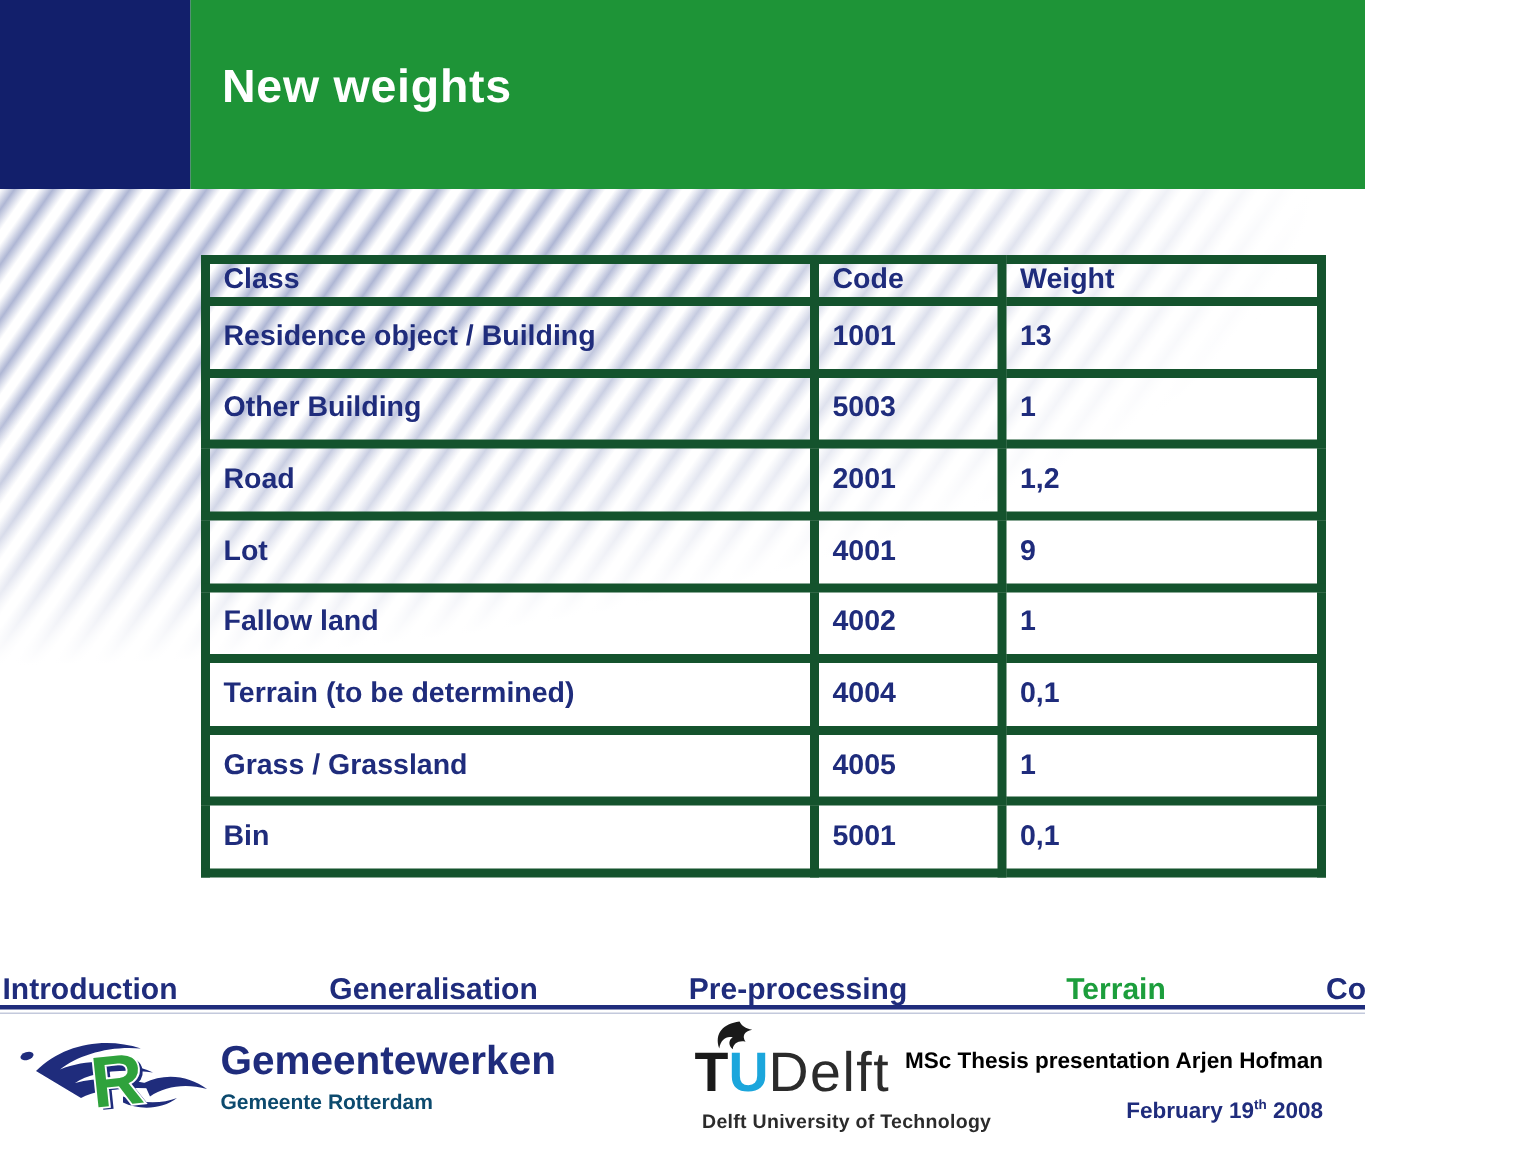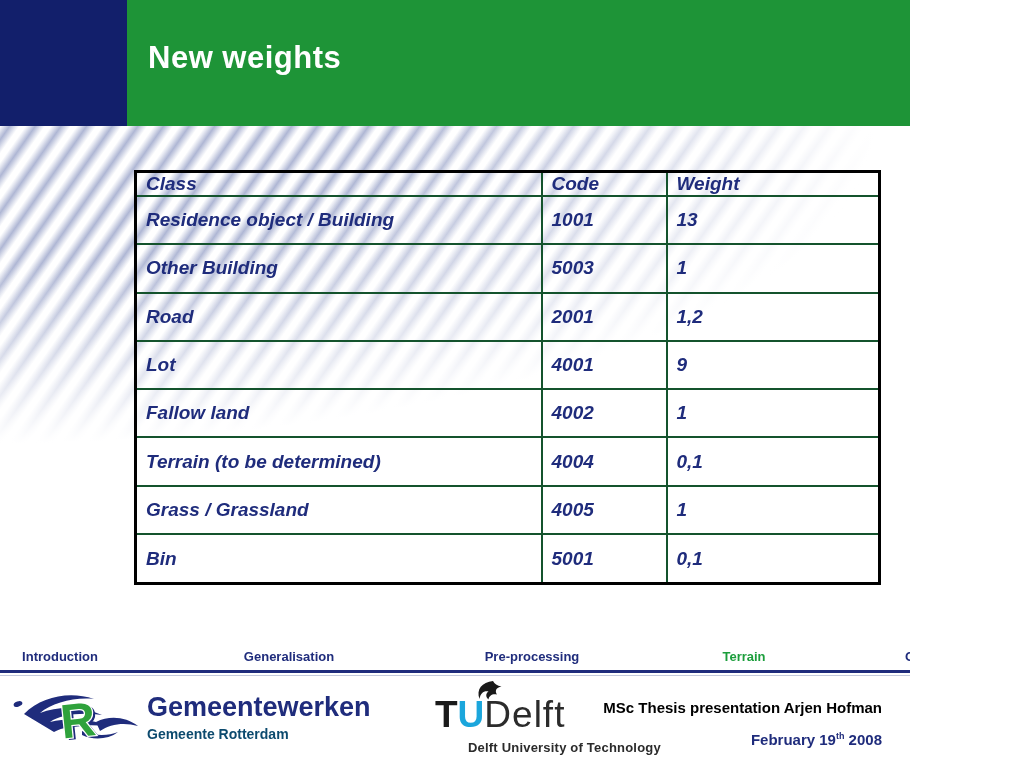--- a/index.html
+++ b/index.html
@@ -27,39 +27,39 @@
         rgba(255,255,255,0) 16px,
         rgba(255,255,255,0) 21px);
   }
   
   table.weights{
     position:absolute;left:134px;top:170px;width:744px;height:415px;
     border-collapse:collapse;table-layout:fixed;background:transparent;
     border:3px solid #000;
   }
   table.weights th,table.weights td{
-    border:2px solid #14532d;
+    border:6px solid #14532d;
     color:#1F2C7C;font-size:19px;font-weight:bold;
-    text-align:left;vertical-align:middle;padding:0 0 0 9px;font-style:italic;
+    text-align:left;vertical-align:middle;padding:0 0 0 9px;
   }
   col.c1{width:406px;} col.c2{width:125px;} col.c3{width:213px;}
   
   .nav-item{
     position:absolute;top:649px;transform:translateX(-50%);
-    color:#1F2C7C;font-size:13px;font-weight:bold;white-space:nowrap;cursor:pointer;
+    color:#1F2C7C;font-size:20px;font-weight:bold;white-space:nowrap;cursor:pointer;
   }
   .nav-item.active{color:#1C9E3C;}
   .rule-navy{position:absolute;left:0;top:670px;width:1024px;height:3px;background:#1F2C7C;}
   .rule-light{position:absolute;left:0;top:675px;width:1024px;height:1px;background:#C3C9DC;}
   
   .gw-logo{position:absolute;left:12px;top:684px;}
   .gw-name{position:absolute;left:147px;top:692px;color:#1F2C7C;font-size:27px;font-weight:bold;}
   .gw-sub{position:absolute;left:147px;top:726px;color:#0c4a6e;font-size:14px;font-weight:bold;}
   .tud-flame{position:absolute;left:472px;top:680px;}
-  .tud-word{position:absolute;left:435px;top:694px;font-size:37px;white-space:nowrap;}
+  .tud-word{position:absolute;left:463px;top:694px;font-size:37px;white-space:nowrap;}
   .tud-word .t{color:#1a1a1a;font-weight:bold;}
   .tud-word .u{color:#1BA6DC;font-weight:bold;}
   .tud-word .delft{color:#2b2b2b;font-weight:normal;letter-spacing:1px;}
   .tud-sub{position:absolute;left:468px;top:740px;color:#2b2b2b;font-size:13px;font-weight:bold;letter-spacing:.2px;}
   .credit1{position:absolute;right:28px;top:699px;color:#000000;font-size:15px;font-weight:bold;text-align:right;}
   .credit2{position:absolute;right:28px;top:731px;color:#1F2C7C;font-size:15px;font-weight:bold;text-align:right;}
   .credit2 sup{font-size:9px;}
 </style>
 </head>
 <body>

